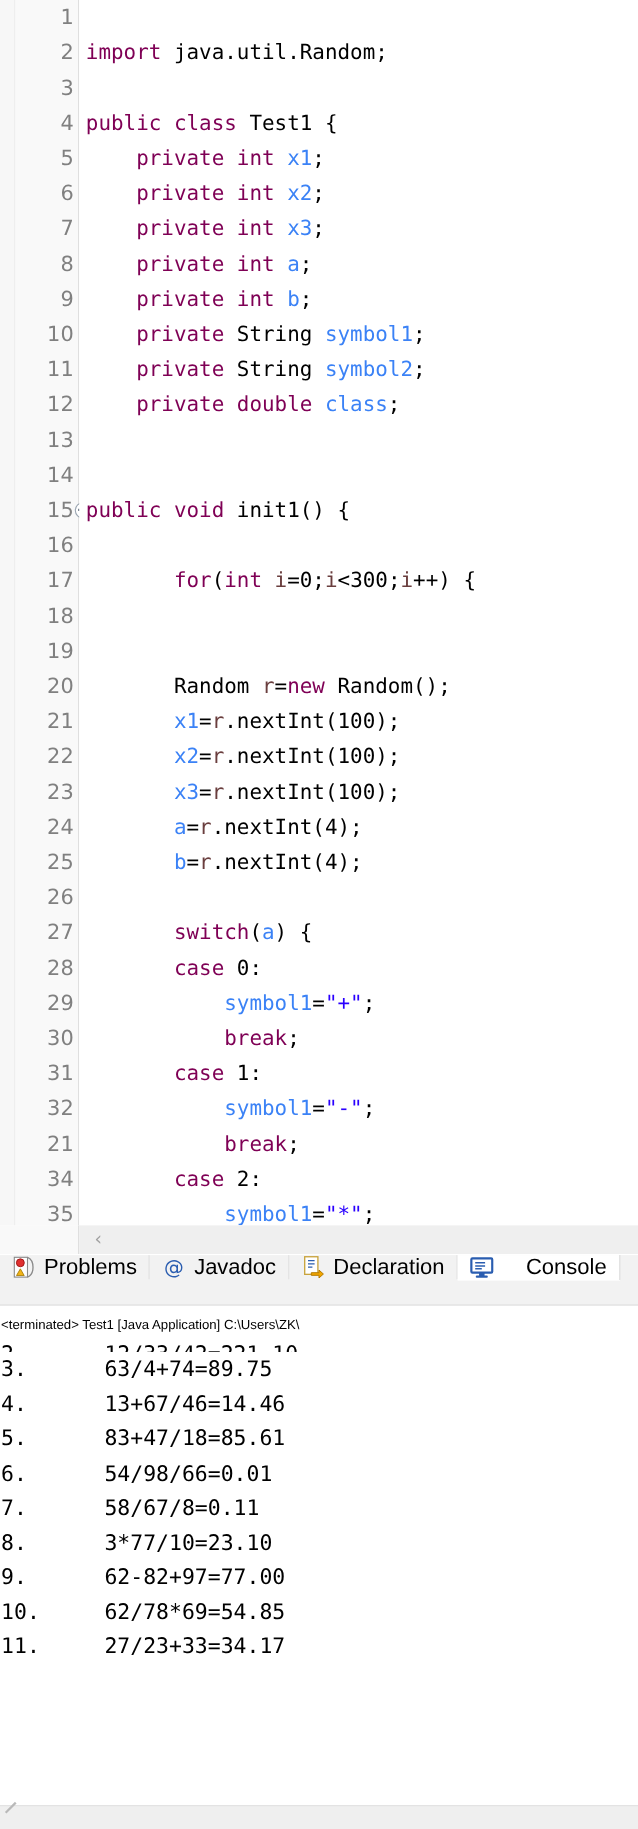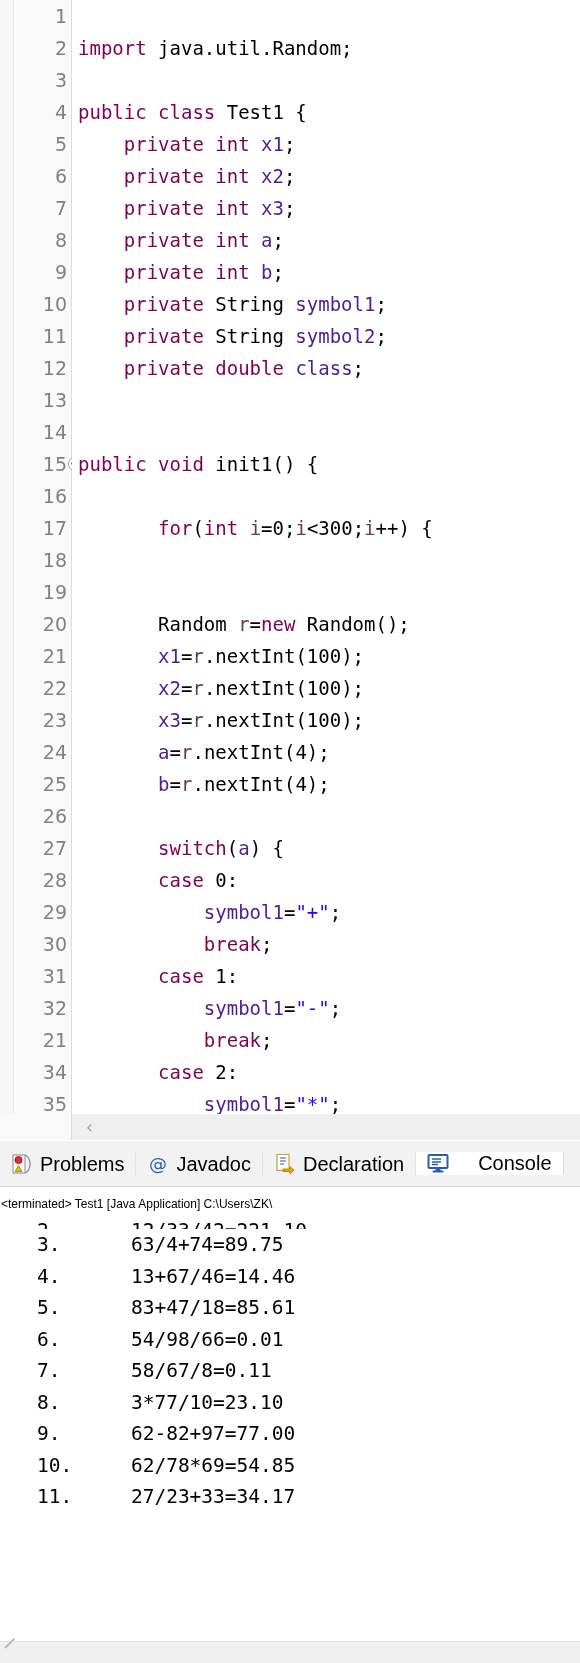--- a/index.html
+++ b/index.html
@@ -81,21 +81,21 @@
     width:8px; height:1.6px;
     background:#6b7785;
   }
   .code-pane .line{
     padding-left:6px;
     color:#000000;
   }
 
   
   .kw   { color:#7f0055; font-weight:normal; }
-  .fld  { color:#4c1d95; }
+  .fld  { color:#3b82f6; }
   .str  { color:#2a00ff; }
   .loc  { color:#6a3e3e; }
   .plain{ color:#000000; }
 
   
   .editor-hscroll{
     position:absolute;
     left:0; bottom:0;
     width:580px; height:26px;
     background:#ffffff;
@@ -129,21 +129,21 @@
     flex:1 1 auto;
     display:flex;
     flex-direction:column;
     background:#ffffff;
     border-top:1px solid #ffffff;
     overflow:hidden;
   }
   .tabbar{
     height:46px;
     display:flex;
-    align-items:center;
+    align-items:flex-start;
     background:#f2f2f2;
     border-bottom:1px solid #d8d8d8;
     flex:0 0 46px;
     overflow:hidden;
   }
   .tab{
     display:flex;
     align-items:center;
     gap:7px;
     padding:0 11px;
@@ -183,21 +183,20 @@
     line-height:34px;
     padding-left:1px;
     overflow:hidden;
   }
   .console-lines{
     font-family:"DejaVu Sans Mono", monospace;
     font-size:19.5px;
     color:#000000;
     white-space:pre;
     margin-top:-6px;
-    padding-left:36px;
   }
   .console-lines .cline{
     height:31.5px;
     line-height:31.5px;
     padding-left:1px;
   }
   .console-lines .cline.clipped{
     height:14px;
     line-height:31.5px;
     overflow:hidden;

